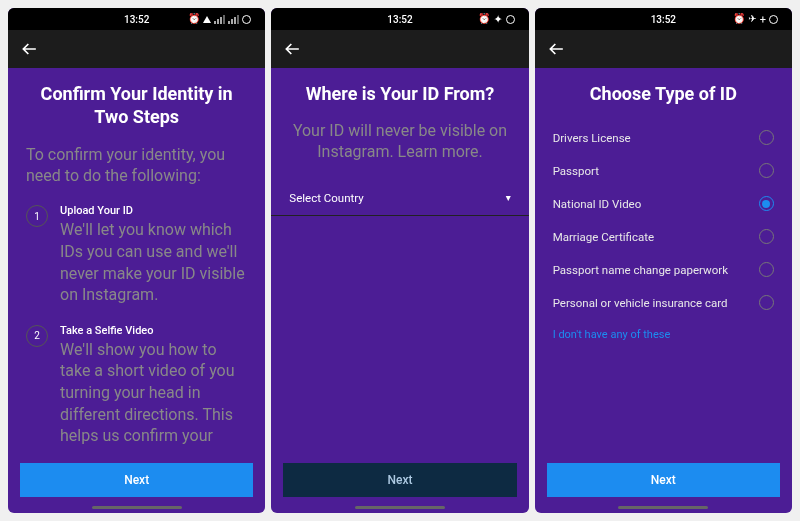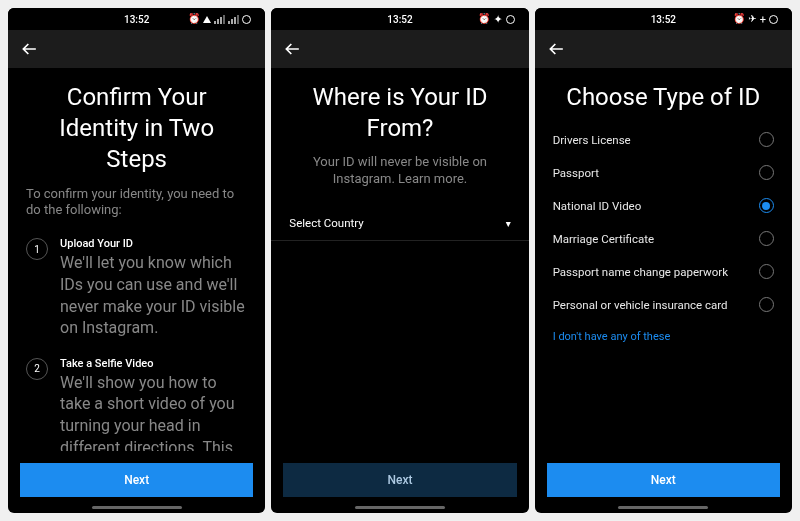--- a/index.html
+++ b/index.html
@@ -12,21 +12,21 @@
       font-family: -apple-system, BlinkMacSystemFont, "Segoe UI", Roboto, Helvetica, Arial, sans-serif;
       display: flex;
       gap: 6px;
       padding: 8px;
       width: 800px;
       height: 521px;
     }
     .phone {
       width: 260px;
       height: 505px;
-      background: #000000;
+      background: #4c1d95;
       border-radius: 6px;
       overflow: hidden;
       display: flex;
       flex-direction: column;
       position: relative;
     }
     .status-bar {
       height: 22px;
       background: #000;
       display: flex;
@@ -63,28 +63,28 @@
       align-items: center;
     }
     .content {
       flex: 1;
       padding: 14px 18px;
       color: #fff;
       overflow: hidden;
     }
     .title {
       color: #fff;
-      font-size: 24px;
-      font-weight: 400;
+      font-size: 18px;
+      font-weight: 700;
       text-align: center;
-      margin-bottom: 10px;
+      margin-bottom: 16px;
       line-height: 1.3;
     }
     .subtitle {
-      font-size: 13px;
+      font-size: 16px;
       color: #888;
       text-align: left;
       margin-bottom: 18px;
       line-height: 1.3;
     }
     .subtitle-center {
       text-align: center;
     }
     .step-row {
       display: flex;

